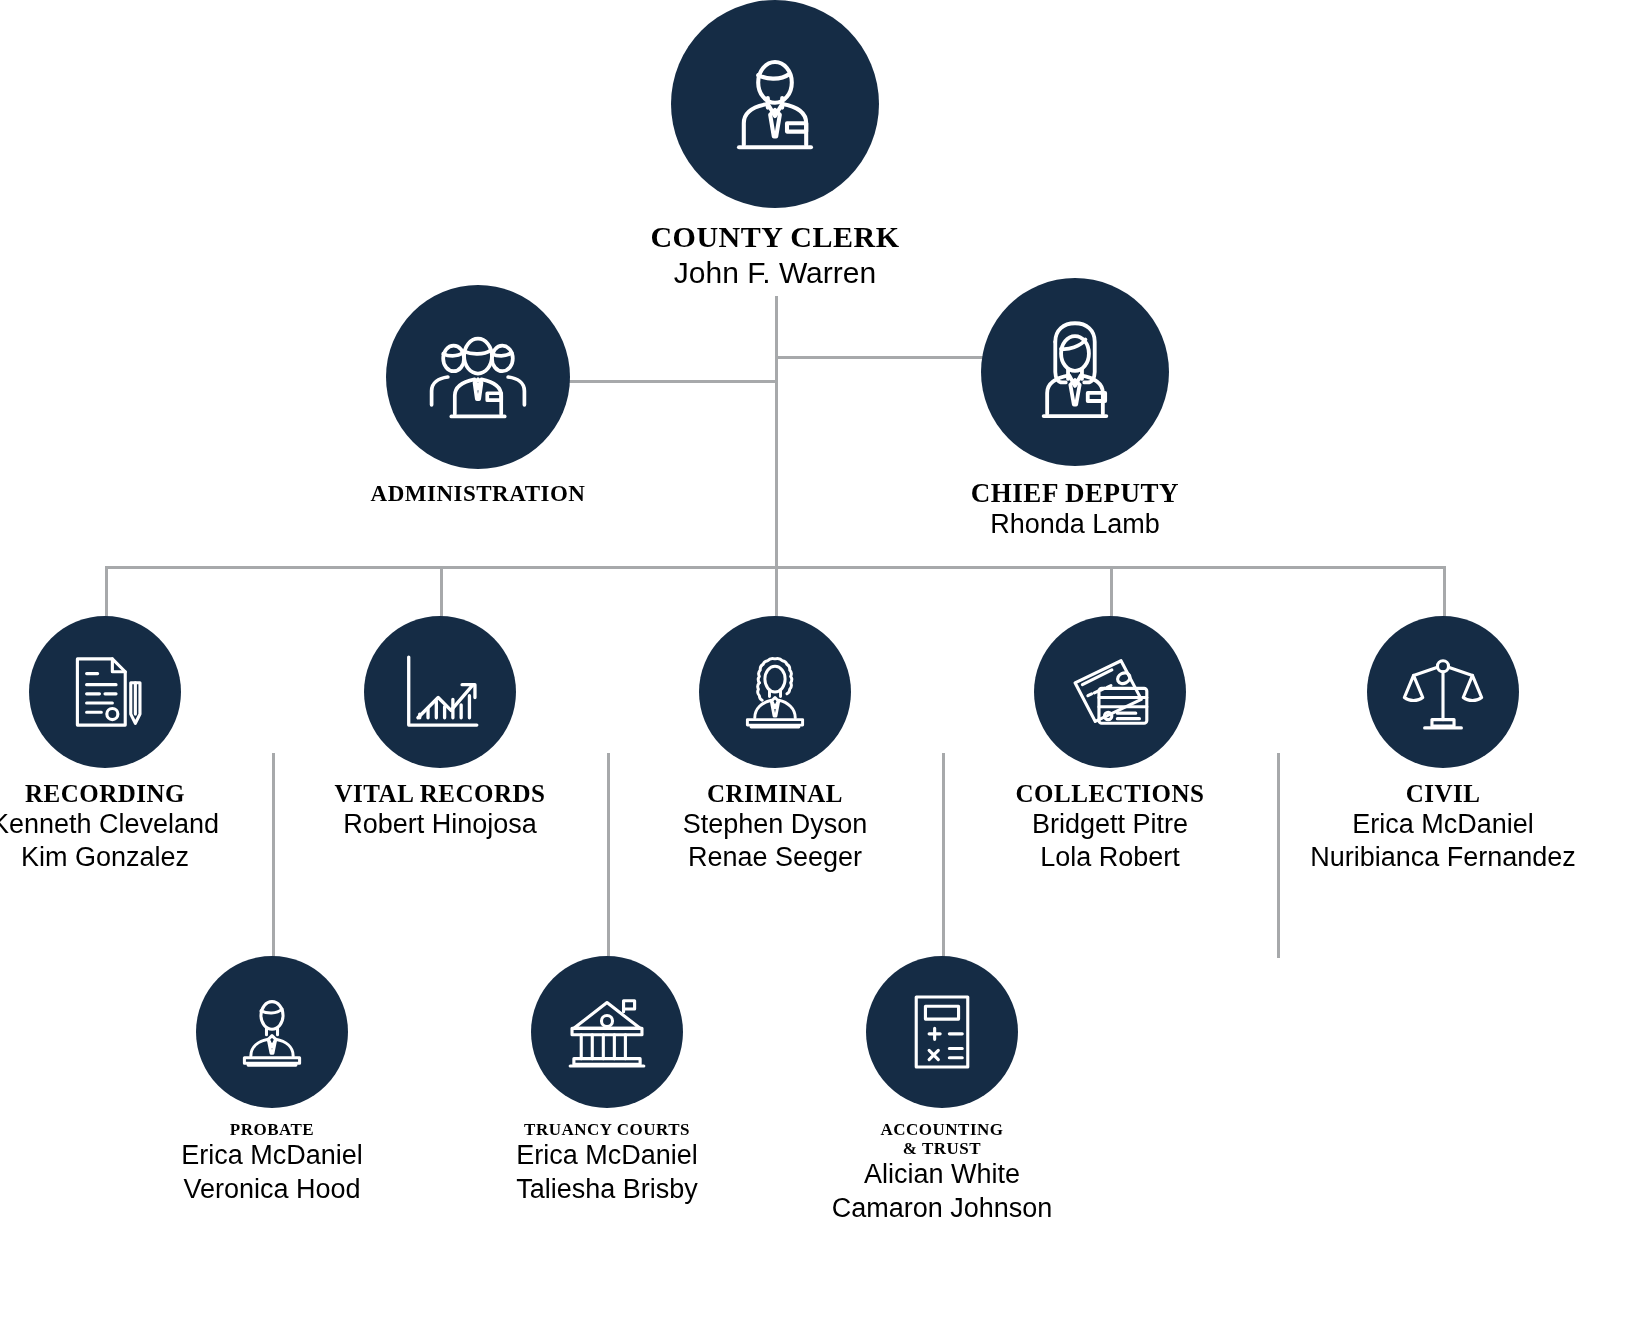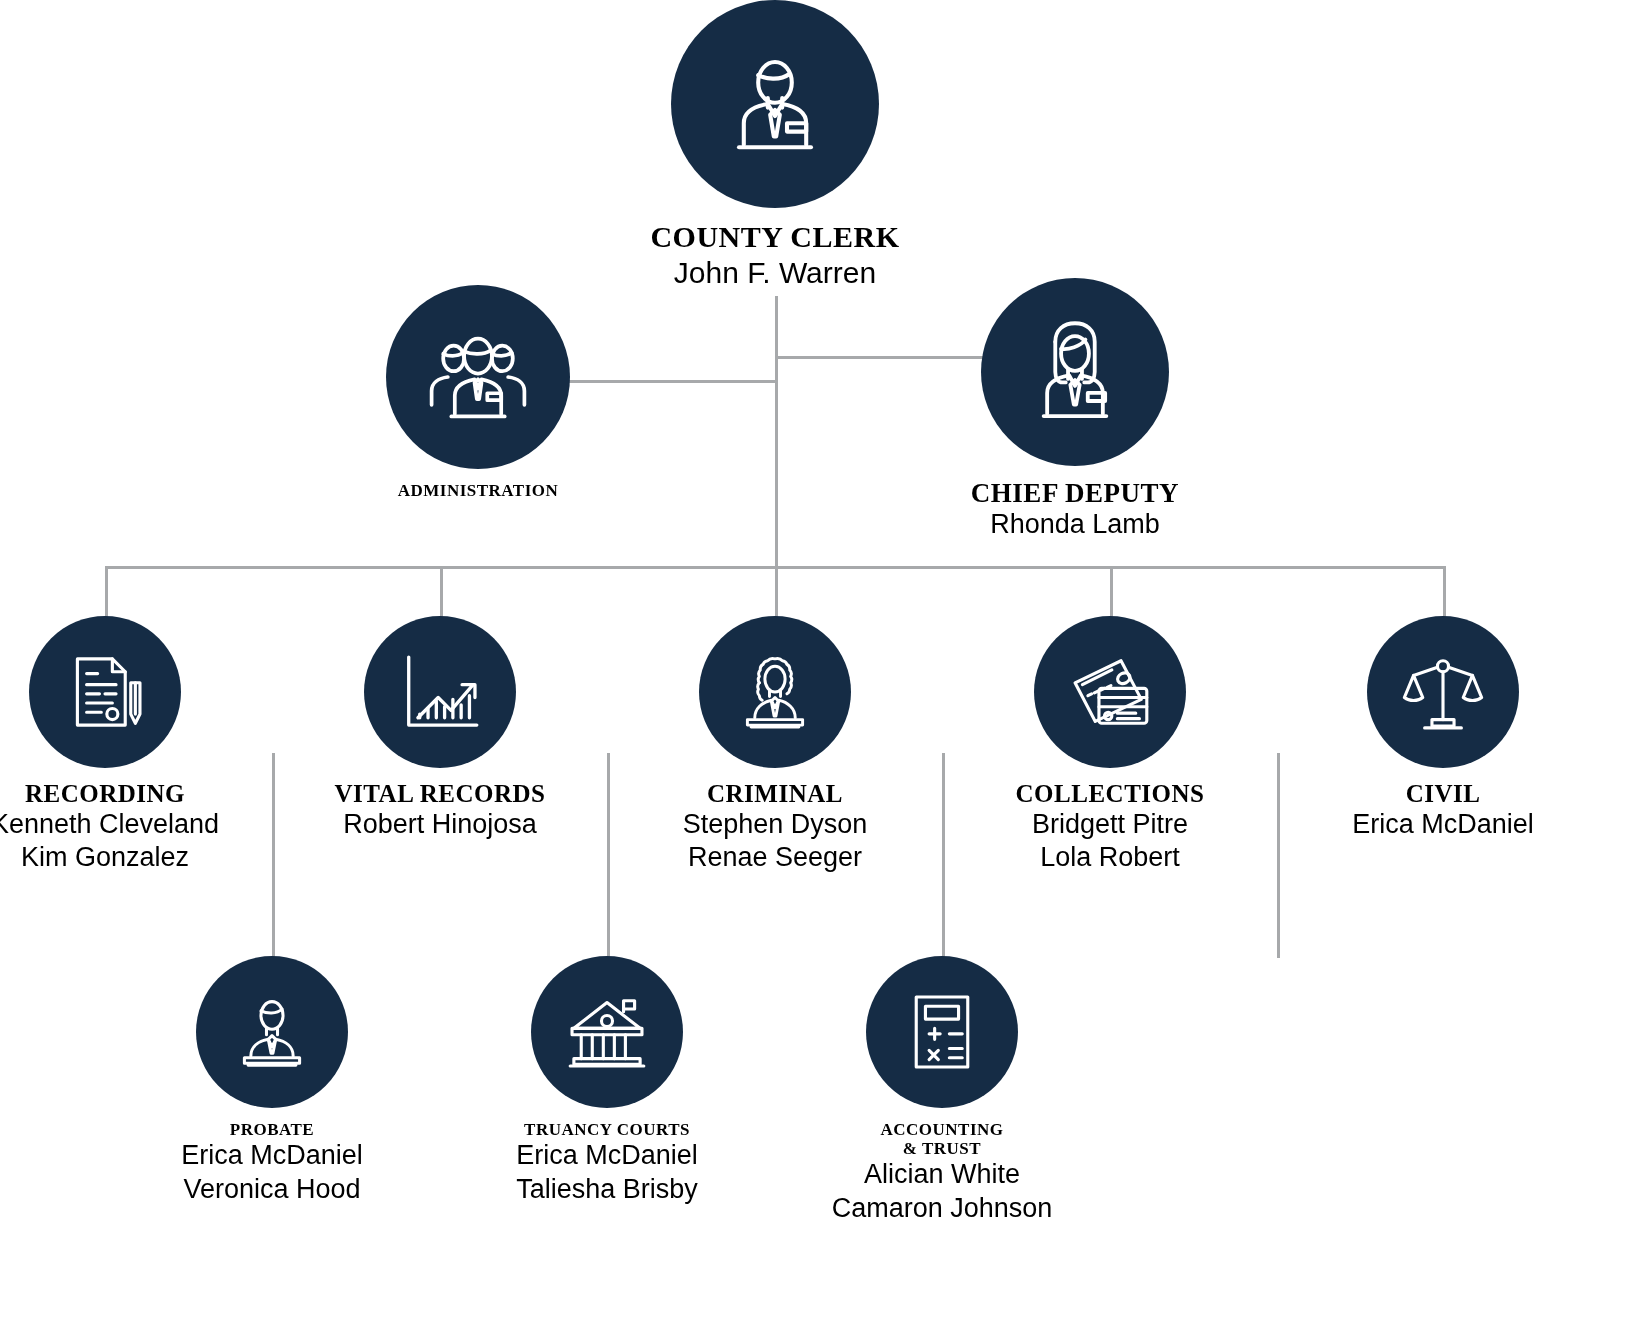--- a/index.html
+++ b/index.html
@@ -50,21 +50,21 @@
   }
   .person {
     font-family: "Liberation Sans", sans-serif;
     color: #000000;
     line-height: 1.24;
   }
 
   
   .n-clerk .title      { font-size: 30px; }
   .n-clerk .person     { font-size: 30px; }
-  .n-admin .title      { font-size: 17px; }
+  .n-admin .title      { font-size: 23px; }
   .n-deputy .title     { font-size: 27px; }
   .n-deputy .person    { font-size: 27px; }
   .lvl3 .title         { font-size: 25px; }
   .lvl3 .person        { font-size: 27px; }
   .lvl4 .title         { font-size: 17px; }
   .lvl4 .person        { font-size: 27px; }
 </style>
 </head>
 <body>
 
@@ -231,20 +231,21 @@
           <path d="M18 32 L44 23 M56 23 L82 32"></path>
           <path d="M18 32 l-10 24 a14 11 0 0 0 20 0 z"></path>
           <path d="M82 32 l-10 24 a14 11 0 0 0 20 0 z"></path>
           <path d="M38 80 h24 v7 h-24 z"></path>
           <path d="M30 89 h40"></path>
         </g>
       </svg>
     </div>
     <div class="title">CIVIL</div>
     <div class="person">Erica McDaniel</div>
+    <div class="person">Nuribianca Fernandez</div>
   </div>
 
   <div class="node lvl4" style="left:122px; top:956px; width:300px;">
     <div class="circle" style="width:152px;height:152px;">
       <svg width="92" height="92" viewBox="0 0 100 100">
         <g fill="none" stroke="#ffffff" stroke-width="3.3" stroke-linejoin="round" stroke-linecap="round">
           <path d="M38 32 a12 15 0 0 0 24 0 a12 15 0 0 0 -24 0 z"></path>
           <path d="M38 27 c6 3 17 4 23 -2"></path>
           <path d="M44 46 v7 M56 46 v7"></path>
           <path d="M27 76 c0 -10 8 -16 19 -18 l4 8 l4 -8 c11 2 19 8 19 18"></path>

